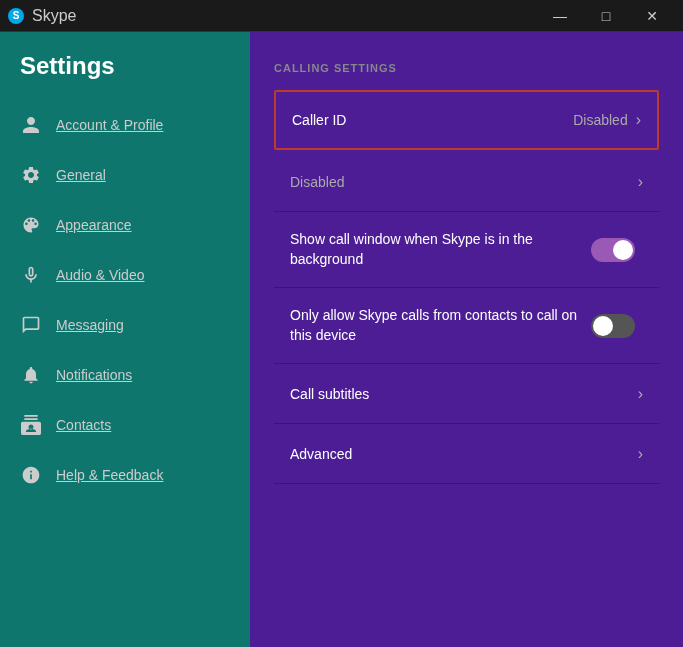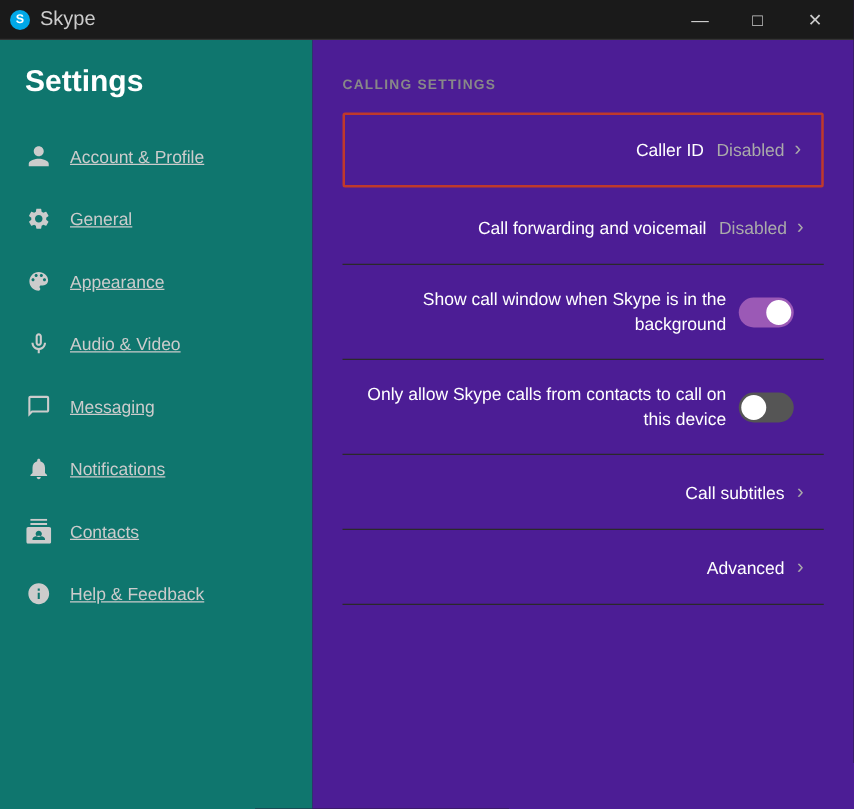--- a/index.html
+++ b/index.html
@@ -119,21 +119,20 @@
 
     
     .setting-row {
       display: flex;
       align-items: center;
       justify-content: space-between;
       padding: 18px 16px;
       border-bottom: 1px solid #2a2a2a;
       cursor: pointer;
       min-height: 60px;
-      text-align: right;
     }
     .setting-row.highlighted {
       border: 2px solid #c0392b;
       border-radius: 2px;
       margin-bottom: 2px;
     }
     .setting-label {
       font-size: 14px;
       color: #ffffff;
       font-weight: 500;
@@ -281,21 +280,20 @@
   <div class="content">
     <div class="section-title">CALLING SETTINGS</div>
 
     <div class="setting-row highlighted">
       <span class="setting-label">Caller ID</span>
       <span class="setting-value">Disabled</span>
       <span class="chevron">›</span>
     </div>
 
     <div class="setting-row">
-      <span class="setting-label">Call forwarding and voicemail</span>
       <span class="setting-value">Disabled</span>
       <span class="chevron">›</span>
     </div>
 
     <div class="setting-row">
       <span class="setting-label-multi">Show call window when Skype is in the background</span>
       <div class="toggle on">
         <div class="toggle-knob"></div>
       </div>
     </div>

